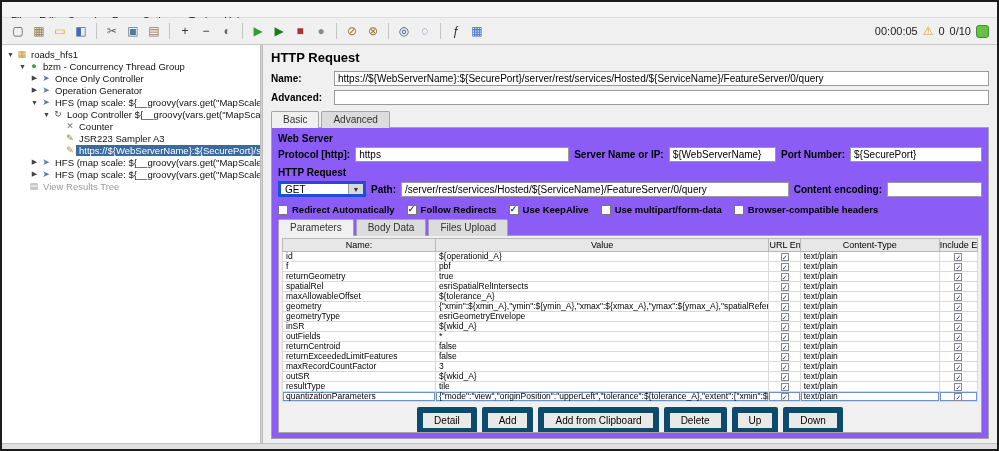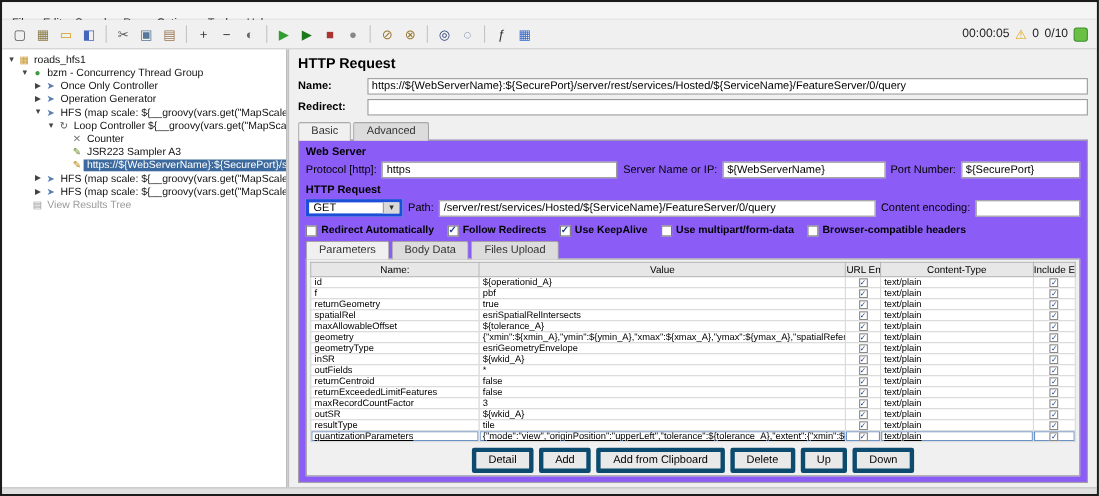--- a/index.html
+++ b/index.html
@@ -35,39 +35,39 @@
   .tf { height: 15px; border: 1px solid #9a9a9a; background: #fff; font: 10px "Liberation Sans", sans-serif; padding: 0 3px; }
   .grow { flex: 1; min-width: 0; }
 
   .tabstrip { display: flex; font-size: 10px; margin-top: 2px; position: relative; z-index: 2; }
   .tab { padding: 2px 11px 3px; border: 1px solid #a4a4a4; border-bottom: none; background: #dcdcdc; margin-right: 2px; border-radius: 2px 2px 0 0; color: #333; cursor: default; }
   .tab.selected { background: #f0f0f0; }
 
   .content-panel { border: 1px solid #a4a4a4; flex: 1; min-height: 0; display: flex; flex-direction: column; padding: 3px 6px 5px; margin-top: -1px; background: #8b5cf6; }
   .section-label { font-size: 10px; font-weight: bold; margin: 2px 0 3px; }
   .inline-row { display: flex; align-items: center; gap: 5px; font-size: 10px; margin-bottom: 3px; }
-  .inline-row label { font-weight: normal; flex: none; }
+  .inline-row label { font-weight: bold; flex: none; }
   .combo { width: 88px; height: 16px; flex: none; border: 3px solid #1d4ed8; background: #fff; display: flex; align-items: center; font-size: 10px; padding-left: 4px; cursor: default; }
   .combo-arrow { margin-left: auto; width: 15px; align-self: stretch; background: #d9d9d9; border-left: 1px solid #9a9a9a; display: flex; align-items: center; justify-content: center; font-size: 7px; color: #333; }
 
   .checkbox-row { display: flex; align-items: center; gap: 12px; font-size: 9.5px; margin: 4px 0 2px; }
   .checkbox-item { display: flex; align-items: center; font-weight: bold; cursor: default; }
   .cb { width: 10px; height: 10px; border: 1px solid #777; background: #fff; margin-right: 4px; flex: none; display: flex; align-items: center; justify-content: center; font-size: 9px; line-height: 1; color: #1a3e8c; }
 
   .params-outer { border: 1px solid #a4a4a4; flex: 1; min-height: 0; display: flex; flex-direction: column; margin-top: -1px; padding: 2px 3px 4px; background: #f0f0f0; overflow: hidden; }
   .params-caption { text-align: center; font-size: 10px; font-weight: bold; padding: 2px 0 3px; }
   table.params { width: 100%; border-collapse: collapse; table-layout: fixed; font-size: 8.5px; }
   table.params th { height: 13px; background: #e7e7e7; border: 1px solid #b8b8b8; font-weight: normal; font-size: 9px; overflow: hidden; white-space: nowrap; }
   table.params td { height: 9px; line-height: 9px; background: #fff; border: 1px solid #dadada; padding: 0 3px; overflow: hidden; white-space: nowrap; }
   td.center { text-align: center; padding: 0; }
   .cbx { display: inline-block; width: 8px; height: 8px; border: 1px solid #888; background: #fff; font-size: 7px; line-height: 7px; vertical-align: middle; text-align: center; color: #1a3e8c; }
-  tr.selected-row td { box-shadow: inset 0 0 0 1px #6c93c8; text-decoration: underline; }
+  tr.selected-row td { box-shadow: inset 0 0 0 1px #6c93c8; }
 
   .buttons-row { margin-top: auto; display: flex; justify-content: center; gap: 5px; padding-top: 5px; }
-  .btn { font: 10px "Liberation Sans", sans-serif; padding: 2px 11px; background: #e9e9e9; border: 4px solid #0c4a6e; border-radius: 2px; cursor: default; }
+  .btn { font: 10px "Liberation Sans", sans-serif; padding: 2px 11px; background: #e9e9e9; border: 6px solid #0c4a6e; border-radius: 2px; cursor: default; }
 
   .bottom-strip { height: 6px; flex: none; background: #e0e0e0; border-top: 1px solid #c0c0c0; }
 </style>
 </head>
 <body>
 
 <div class="window">
 
   <div class="menubar" id="menubar">
       <span class="menu-item">File</span>
@@ -184,38 +184,38 @@
     <div class="splitter"></div>
 
     <div class="main-panel">
       <div class="panel-title">HTTP Request</div>
 
       <div class="field-row">
         <label>Name:</label>
         <input class="tf grow" value="https://${WebServerName}:${SecurePort}/server/rest/services/Hosted/${ServiceName}/FeatureServer/0/query" style="">
       </div>
       <div class="field-row">
-        <label>Redirect:</label>
+        <label>Advanced:</label>
         <input class="tf grow" value="" style="">
       </div>
 
       <div class="tabstrip" id="main-tabs">
           <span class="tab selected">Basic</span>
           <span class="tab">Advanced</span>
         </div>
 
       <div class="content-panel">
         <div class="section-label">Web Server</div>
         <div class="inline-row">
           <label>Protocol [http]:</label>
           <input class="tf" style="width: 214px;" value="https">
           <label>Server Name or IP:</label>
           <input class="tf grow" value="${WebServerName}" style="">
           <label>Port Number:</label>
-          <input class="tf" style="width: 108px;" value="${SecurePort}">
+          <input class="tf" style="width: 132px;" value="${SecurePort}">
         </div>
 
         <div class="section-label">HTTP Request</div>
         <div class="inline-row">
           <div class="combo">
             <span>GET</span>
             <span class="combo-arrow">▼</span>
           </div>
           <label>Path:</label>
           <input class="tf grow" value="/server/rest/services/Hosted/${ServiceName}/FeatureServer/0/query" style="">

